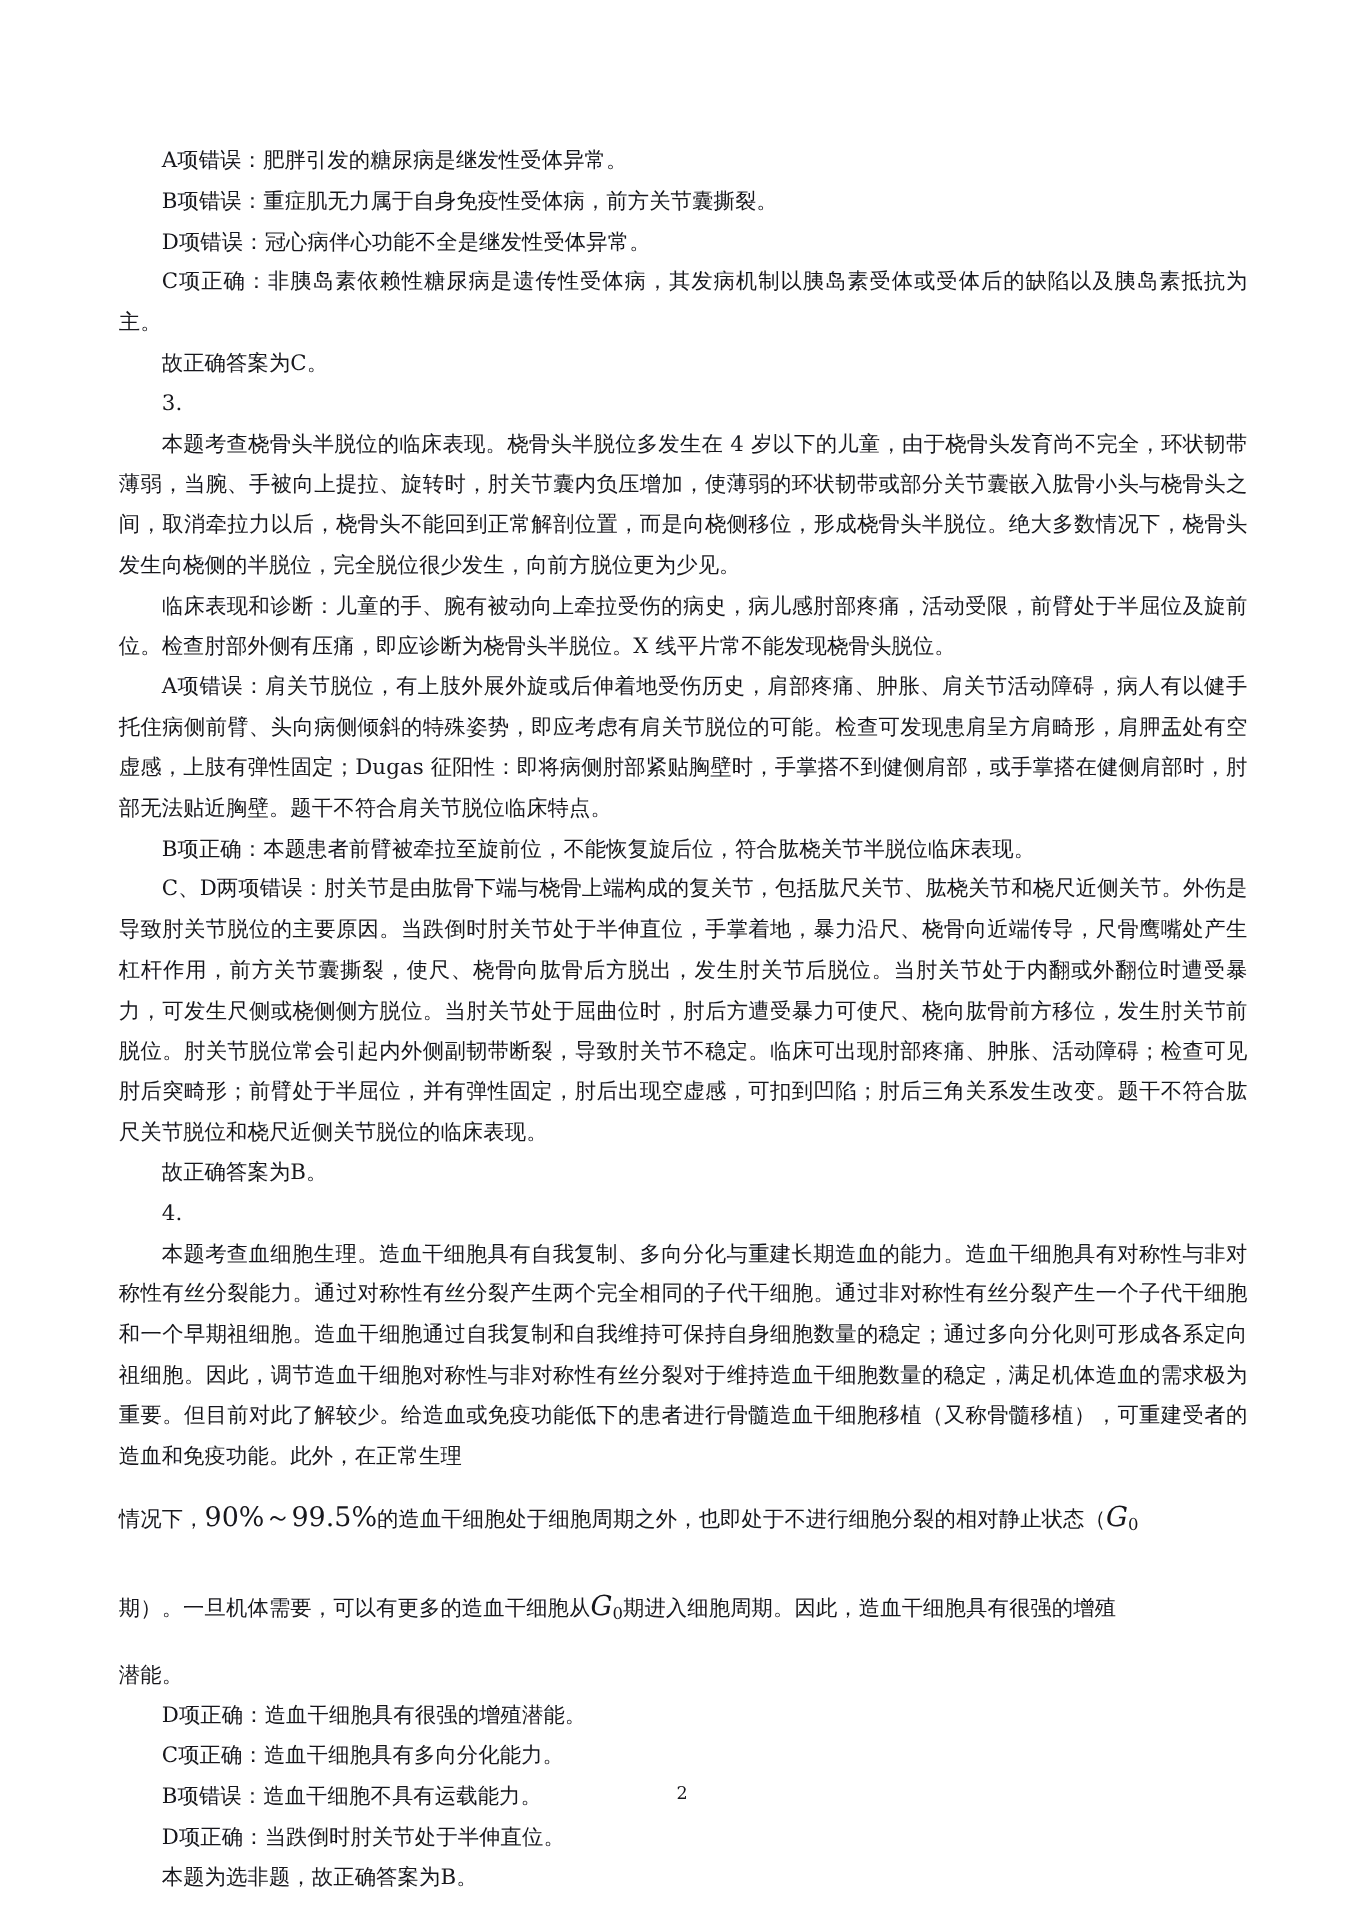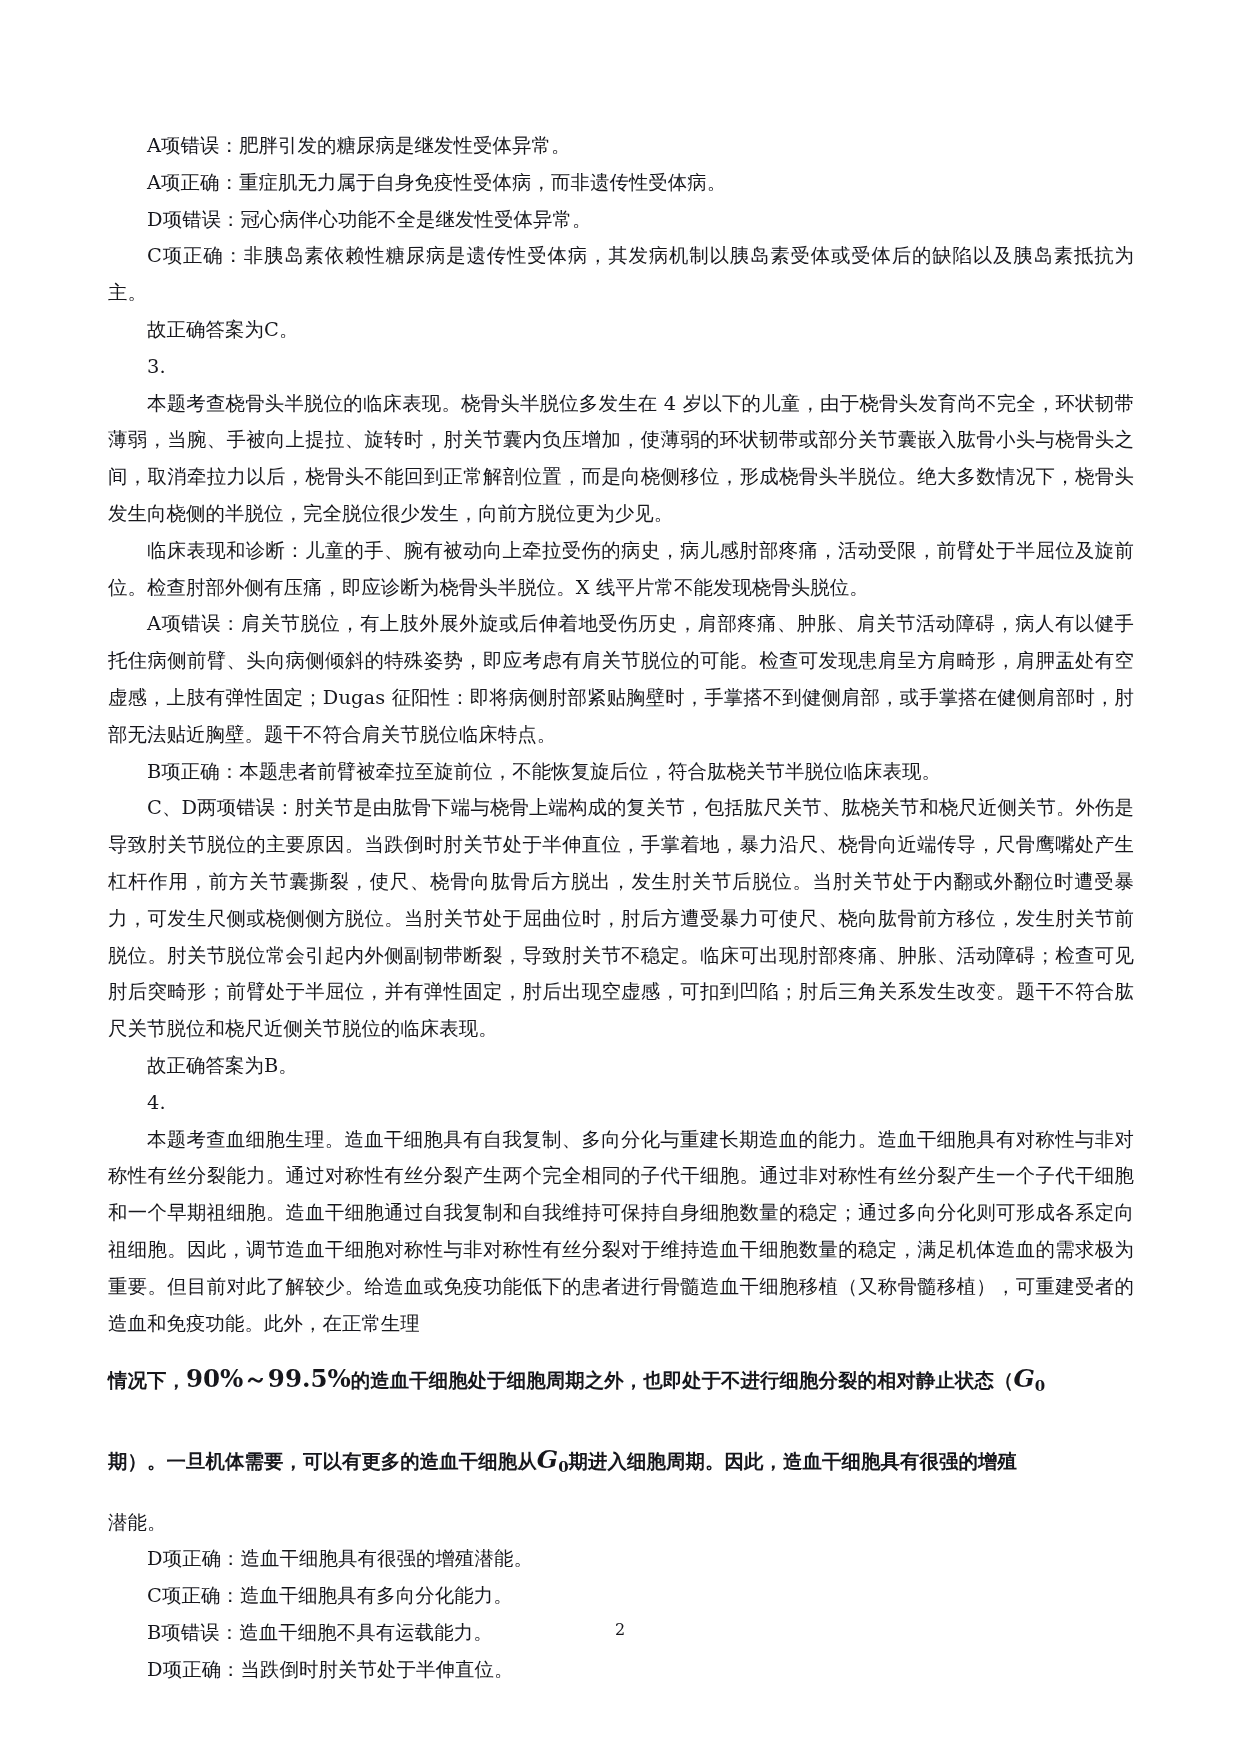--- a/index.html
+++ b/index.html
@@ -43,21 +43,20 @@
   }
   p.noindent {
     text-indent: 0;
   }
   
   p.mathpara {
     line-height: 36.8px;
   }
   .mathline {
     line-height: 74px;
-    font-weight: bold;
   }
   .mathvar {
     font-family: "DejaVu Serif", "Liberation Serif", serif;
     font-style: italic;
     font-size: 25px;
     letter-spacing: 0;
   }
   .mathvar sub {
     font-size: 15px;
     font-style: normal;
@@ -79,21 +78,21 @@
     color: #17171c;
   }
 </style>
 </head>
 <body>
 
 <div class="page">
   <div class="content">
 
     <p class="indent">A项错误：肥胖引发的糖尿病是继发性受体异常。</p>
-    <p class="indent">A项正确：重症肌无力属于自身免疫性受体病，而非遗传性受体病。</p>
+    <p class="indent">B项错误：重症肌无力属于自身免疫性受体病，前方关节囊撕裂。</p>
     <p class="indent">D项错误：冠心病伴心功能不全是继发性受体异常。</p>
     <p class="indent">C项正确：非胰岛素依赖性糖尿病是遗传性受体病，其发病机制以胰岛素受体或受体后的缺陷以及胰岛素抵抗为主。</p>
     <p class="indent">故正确答案为C。</p>
     <p class="indent">3.</p>
     <p class="indent">本题考查桡骨头半脱位的临床表现。桡骨头半脱位多发生在 4 岁以下的儿童，由于桡骨头发育尚不完全，环状韧带薄弱，当腕、手被向上提拉、旋转时，肘关节囊内负压增加，使薄弱的环状韧带或部分关节囊嵌入肱骨小头与桡骨头之间，取消牵拉力以后，桡骨头不能回到正常解剖位置，而是向桡侧移位，形成桡骨头半脱位。绝大多数情况下，桡骨头发生向桡侧的半脱位，完全脱位很少发生，向前方脱位更为少见。</p>
     <p class="indent">临床表现和诊断：儿童的手、腕有被动向上牵拉受伤的病史，病儿感肘部疼痛，活动受限，前臂处于半屈位及旋前位。检查肘部外侧有压痛，即应诊断为桡骨头半脱位。X 线平片常不能发现桡骨头脱位。</p>
     <p class="indent">A项错误：肩关节脱位，有上肢外展外旋或后伸着地受伤历史，肩部疼痛、肿胀、肩关节活动障碍，病人有以健手托住病侧前臂、头向病侧倾斜的特殊姿势，即应考虑有肩关节脱位的可能。检查可发现患肩呈方肩畸形，肩胛盂处有空虚感，上肢有弹性固定；Dugas 征阳性：即将病侧肘部紧贴胸壁时，手掌搭不到健侧肩部，或手掌搭在健侧肩部时，肘部无法贴近胸壁。题干不符合肩关节脱位临床特点。</p>
     <p class="indent">B项正确：本题患者前臂被牵拉至旋前位，不能恢复旋后位，符合肱桡关节半脱位临床表现。</p>
     <p class="indent">C、D两项错误：肘关节是由肱骨下端与桡骨上端构成的复关节，包括肱尺关节、肱桡关节和桡尺近侧关节。外伤是导致肘关节脱位的主要原因。当跌倒时肘关节处于半伸直位，手掌着地，暴力沿尺、桡骨向近端传导，尺骨鹰嘴处产生杠杆作用，前方关节囊撕裂，使尺、桡骨向肱骨后方脱出，发生肘关节后脱位。当肘关节处于内翻或外翻位时遭受暴力，可发生尺侧或桡侧侧方脱位。当肘关节处于屈曲位时，肘后方遭受暴力可使尺、桡向肱骨前方移位，发生肘关节前脱位。肘关节脱位常会引起内外侧副韧带断裂，导致肘关节不稳定。临床可出现肘部疼痛、肿胀、活动障碍；检查可见肘后突畸形；前臂处于半屈位，并有弹性固定，肘后出现空虚感，可扣到凹陷；肘后三角关系发生改变。题干不符合肱尺关节脱位和桡尺近侧关节脱位的临床表现。</p>
     <p class="indent">故正确答案为B。</p>
@@ -104,17 +103,18 @@
     <p class="noindent mathline"><span>情况下，</span><span class="mathnum">90%～99.5%</span><span>的造血干细胞处于细胞周期之外，也即处于不进行细胞分裂的相对静止状态（</span><span class="mathvar"><span>G</span><sub>0</sub></span></p>
 
     <p class="noindent mathline"><span>期）。一旦机体需要，可以有更多的造血干细胞从</span><span class="mathvar"><span>G</span><sub>0</sub></span><span>期进入细胞周期。因此，造血干细胞具有很强的增殖</span></p>
 
     <p class="noindent">潜能。</p>
 
     <p class="indent">D项正确：造血干细胞具有很强的增殖潜能。</p>
     <p class="indent">C项正确：造血干细胞具有多向分化能力。</p>
     <p class="indent">B项错误：造血干细胞不具有运载能力。</p>
     <p class="indent">D项正确：当跌倒时肘关节处于半伸直位。</p>
+    <p class="indent">本题为选非题，故正确答案为B。</p>
 
   </div>
 
   <div class="pagenum">2</div>
 </div>
 
 </body></html>

